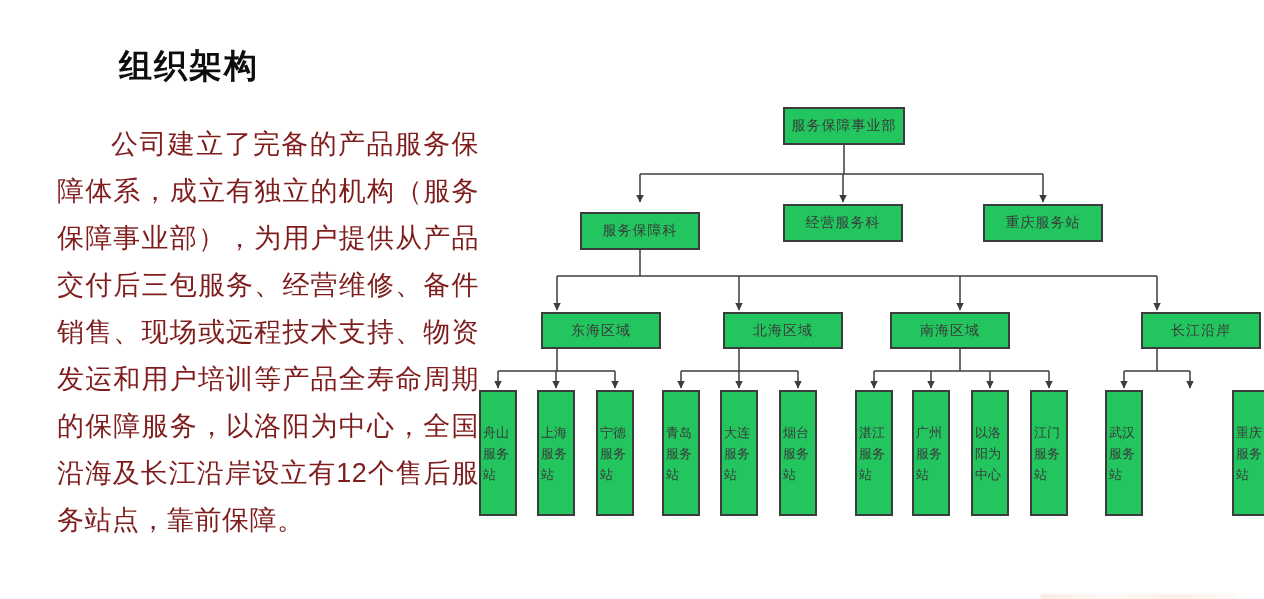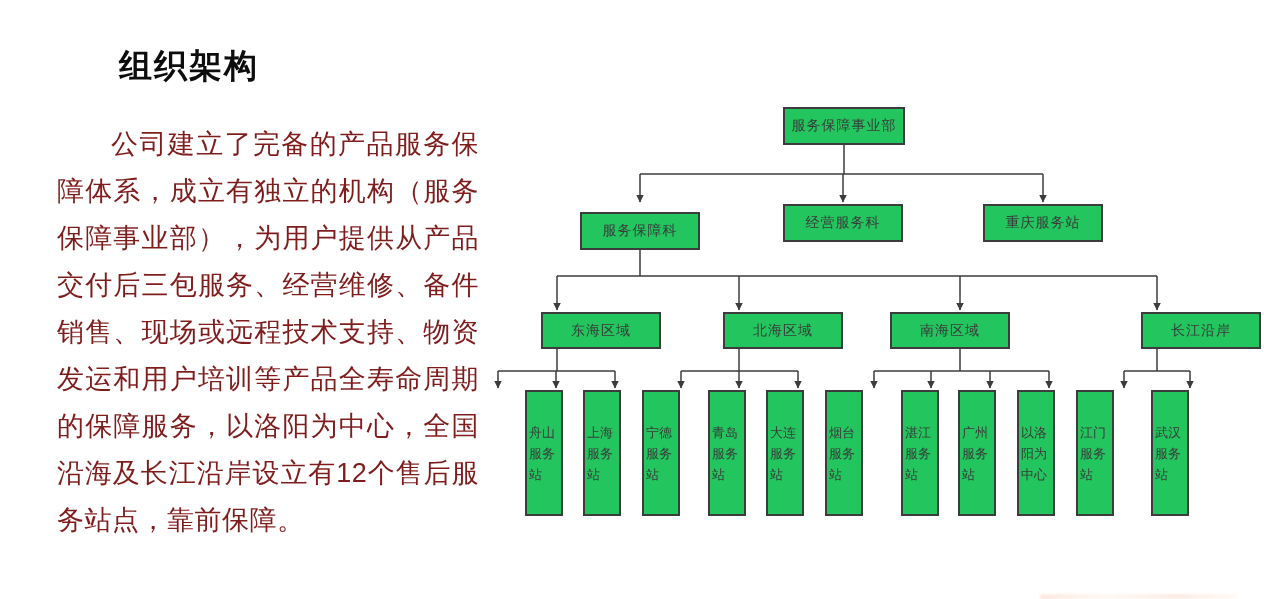--- a/index.html
+++ b/index.html
@@ -56,21 +56,20 @@
   .node.wide { width: 122px; height: 38px; }
   .node.region { width: 120px; height: 37px; margin-left: 44px; }
   .node.station {
     width: 38px;
     height: 126px;
     padding: 2px;
     font-size: 13px;
     line-height: 21px;
     letter-spacing: 0;
     word-break: break-all;
-    margin-left: 46px;
   }
   .smudge {
     position: absolute;
     left: 1040px;
     top: 594px;
     width: 196px;
     height: 5px;
     background: linear-gradient(90deg,
       rgba(235,150,110,0.22) 0%,
       rgba(250,205,160,0.12) 35%,

